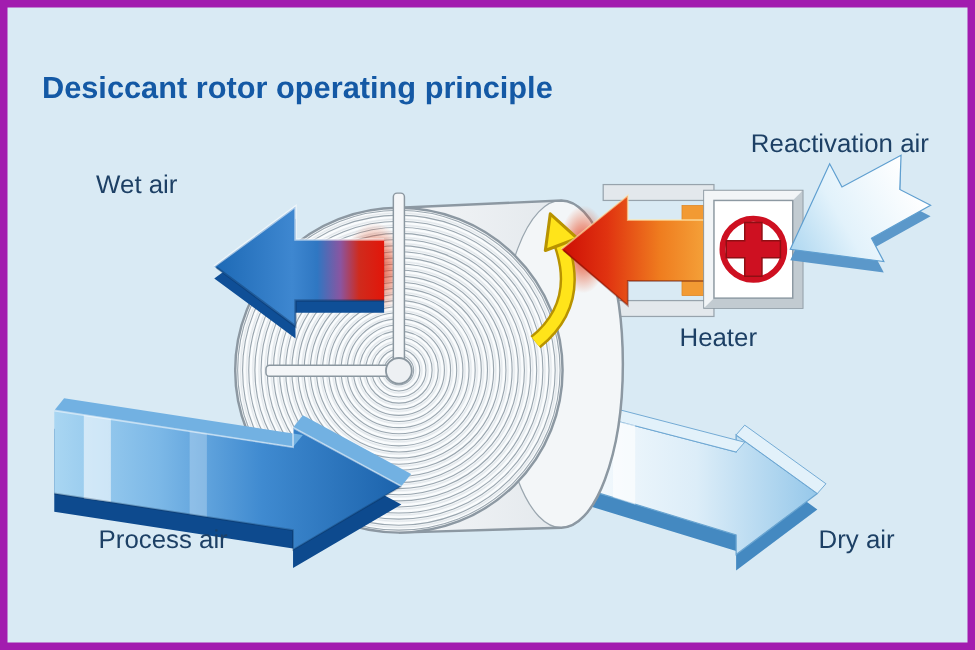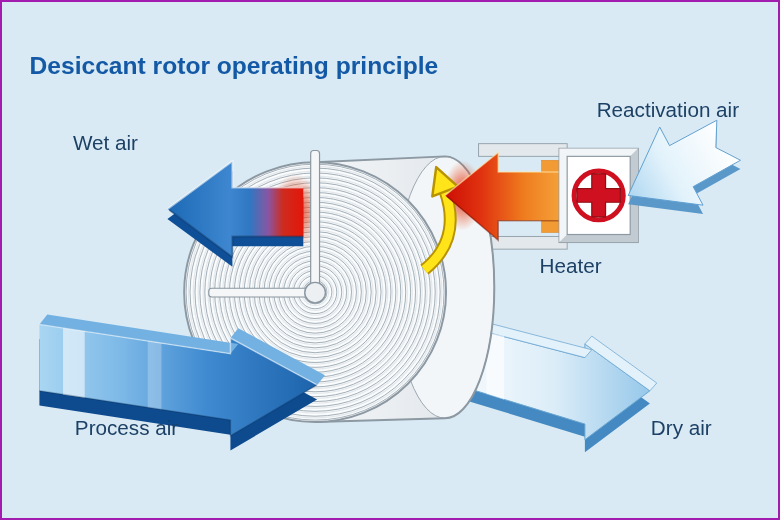--- a/index.html
+++ b/index.html
@@ -1,20 +1,20 @@
 <!DOCTYPE html>
 <html><head>
 <meta charset="utf-8">
 <style>
   html,body{margin:0;padding:0;background:#ffffff;}
   .frame{
     position:relative;
     width:780px;height:520px;
     box-sizing:border-box;
-    border:2px solid #a21caf;
+    border:6px solid #a21caf;
     background:#d9eaf4;
     overflow:hidden;
   }
   .frame svg{display:block;width:768px;height:508px;}
   text{font-family:"Liberation Sans","DejaVu Sans",sans-serif;}
   .title{font-size:25px;font-weight:bold;fill:#1459a5;}
   .lbl{font-size:21px;fill:#1d4065;}
 </style>
 </head>
 <body>

